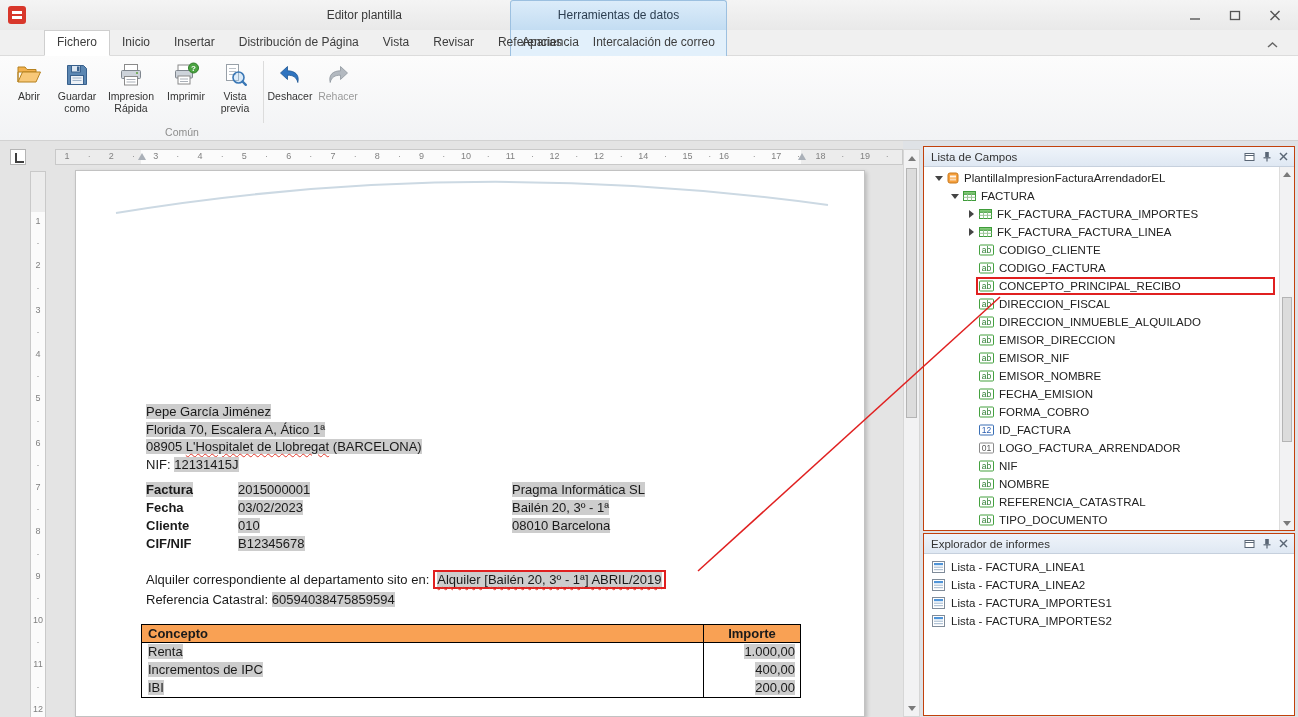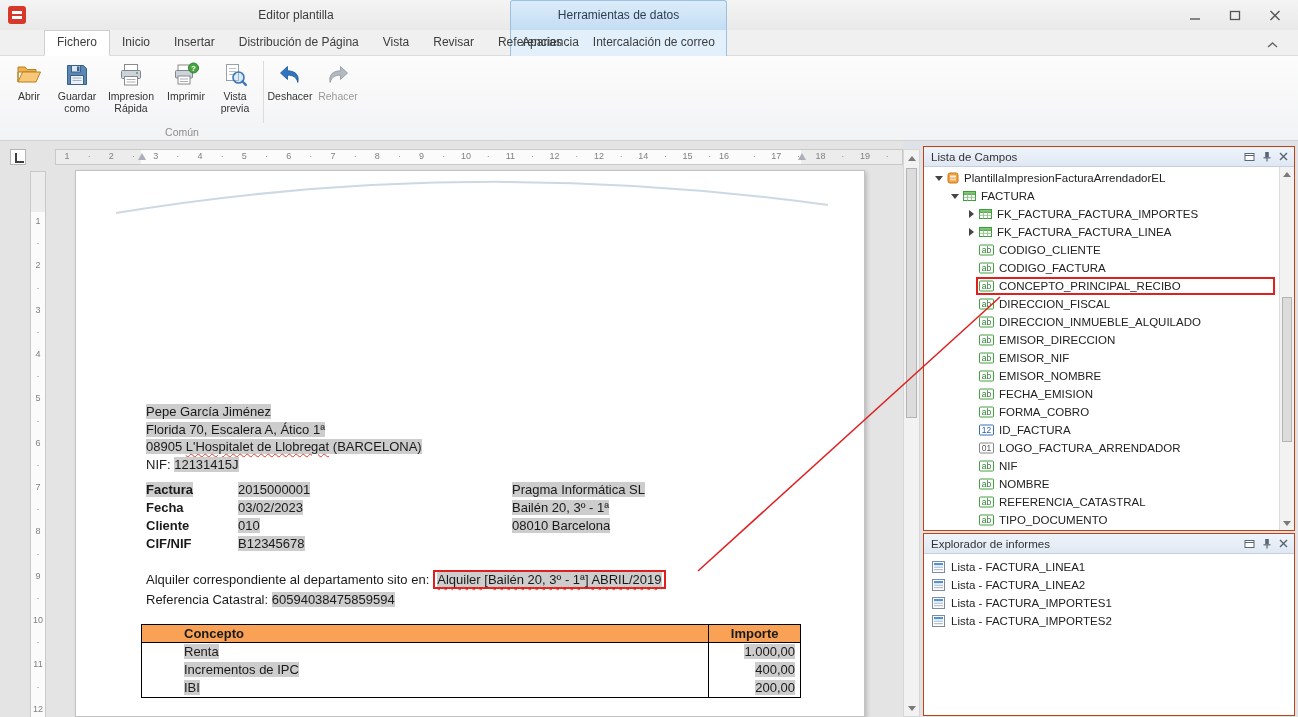--- a/index.html
+++ b/index.html
@@ -3,21 +3,21 @@
 <meta charset="utf-8">
 <style>
   * { margin:0; padding:0; box-sizing:border-box; }
   body { font-family:"Liberation Sans", sans-serif; background:#fff; }
   .window { position:relative; width:1298px; height:717px; background:#e9e9e9; overflow:hidden; font-size:12px; color:#333; }
 
   
   .titlebar { position:absolute; left:0; top:0; width:100%; height:30px; background:linear-gradient(#f4f4f4,#e9e9e9); }
   .app-icon { position:absolute; left:8px; top:6px; width:18px; height:18px; background:#d8372b; border-radius:3px; }
   .app-icon::before { content:''; position:absolute; left:4px; top:5px; width:10px; height:3px; background:#fff; box-shadow:0 5px 0 #fff; }
-  .tb-title { position:absolute; left:176px; top:0; width:240px; height:30px; line-height:30px; text-align:center; color:#3a3a3a; }
+  .tb-title { position:absolute; left:162px; top:0; width:240px; height:30px; line-height:30px; text-align:right; color:#3a3a3a; }
   .ctx-caption { position:absolute; left:510px; top:0; width:217px; height:30px; line-height:29px; text-align:center; background:linear-gradient(#dcecfa,#c3ddf2); border:1px solid #9cc0e0; border-bottom:none; border-radius:3px 3px 0 0; color:#2c3e50; }
   .win-btns { position:absolute; right:12px; top:7px; display:flex; gap:18px; }
   .win-btn { width:22px; height:16px; display:flex; align-items:center; justify-content:center; }
 
   
   .tabstrip { position:absolute; left:0; top:30px; width:100%; height:26px; background:#f0f0f0; border-bottom:1px solid #dcdcdc; }
   .ctx-tab-bg { position:absolute; left:510px; top:0; width:217px; height:26px; background:#e2f0fb; border-left:1px solid #9cc0e0; border-right:1px solid #9cc0e0; }
   .main-tabs { position:absolute; left:6px; top:0; height:26px; display:flex;padding-left:38px; }
   .tab { padding:0 12px; line-height:25px; color:#3d3d3d; white-space:nowrap; }
   .tab.active { background:#fff; border:1px solid #cfcfcf; border-bottom-color:#fff; line-height:23px; }
@@ -58,21 +58,21 @@
   .sp { text-decoration-line:underline; text-decoration-style:wavy; text-decoration-color:#e23b2e; text-decoration-thickness:1px; text-underline-offset:2px; }
   .rcpt { position:absolute; left:70px; top:232px; line-height:17.5px; }
   .inv-fields { position:absolute; left:70px; top:310px; line-height:18px; }
   .inv-row { height:18px; }
   .inv-lbl { display:inline-block; width:92px; font-weight:bold; }
   .issuer { position:absolute; left:436px; top:310px; line-height:18px; }
   .concept-line { position:absolute; left:70px; top:399px; white-space:nowrap; }
   .concept-box { display:inline-block; border:2px solid #e02020; padding:0 2px; margin-left:4px; }
   .cadastral-line { position:absolute; left:70px; top:421px; }
   .inv-table { position:absolute; left:65px; top:453px; width:660px; border:1px solid #000; background:#fff; }
-  .thead, .trow { display:flex; height:18px; line-height:17px;padding-left:36px; }
+  .thead, .trow { display:flex; height:18px; line-height:17px; }
   .thead { background:#f9a154; border-bottom:1px solid #000; font-weight:bold; }
   .tc1 { width:562px; padding-left:6px; border-right:1px solid #000; }
   .tc2 { width:96px; text-align:right; padding-right:5px; }
   .tc2.th { text-align:center; padding-right:0; }
 
   
   .scroll-v { position:absolute; background:#f2f2f3; border:1px solid #d6d6d6; }
   .scroll-main { left:903px; top:8px; width:17px; height:568px; }
   .sb-arrow { position:absolute; left:0; width:100%; height:16px; display:flex; align-items:center; justify-content:center; }
   .tri-up { width:0; height:0; border-left:4px solid transparent; border-right:4px solid transparent; border-bottom:5px solid #7a7a7a; }

